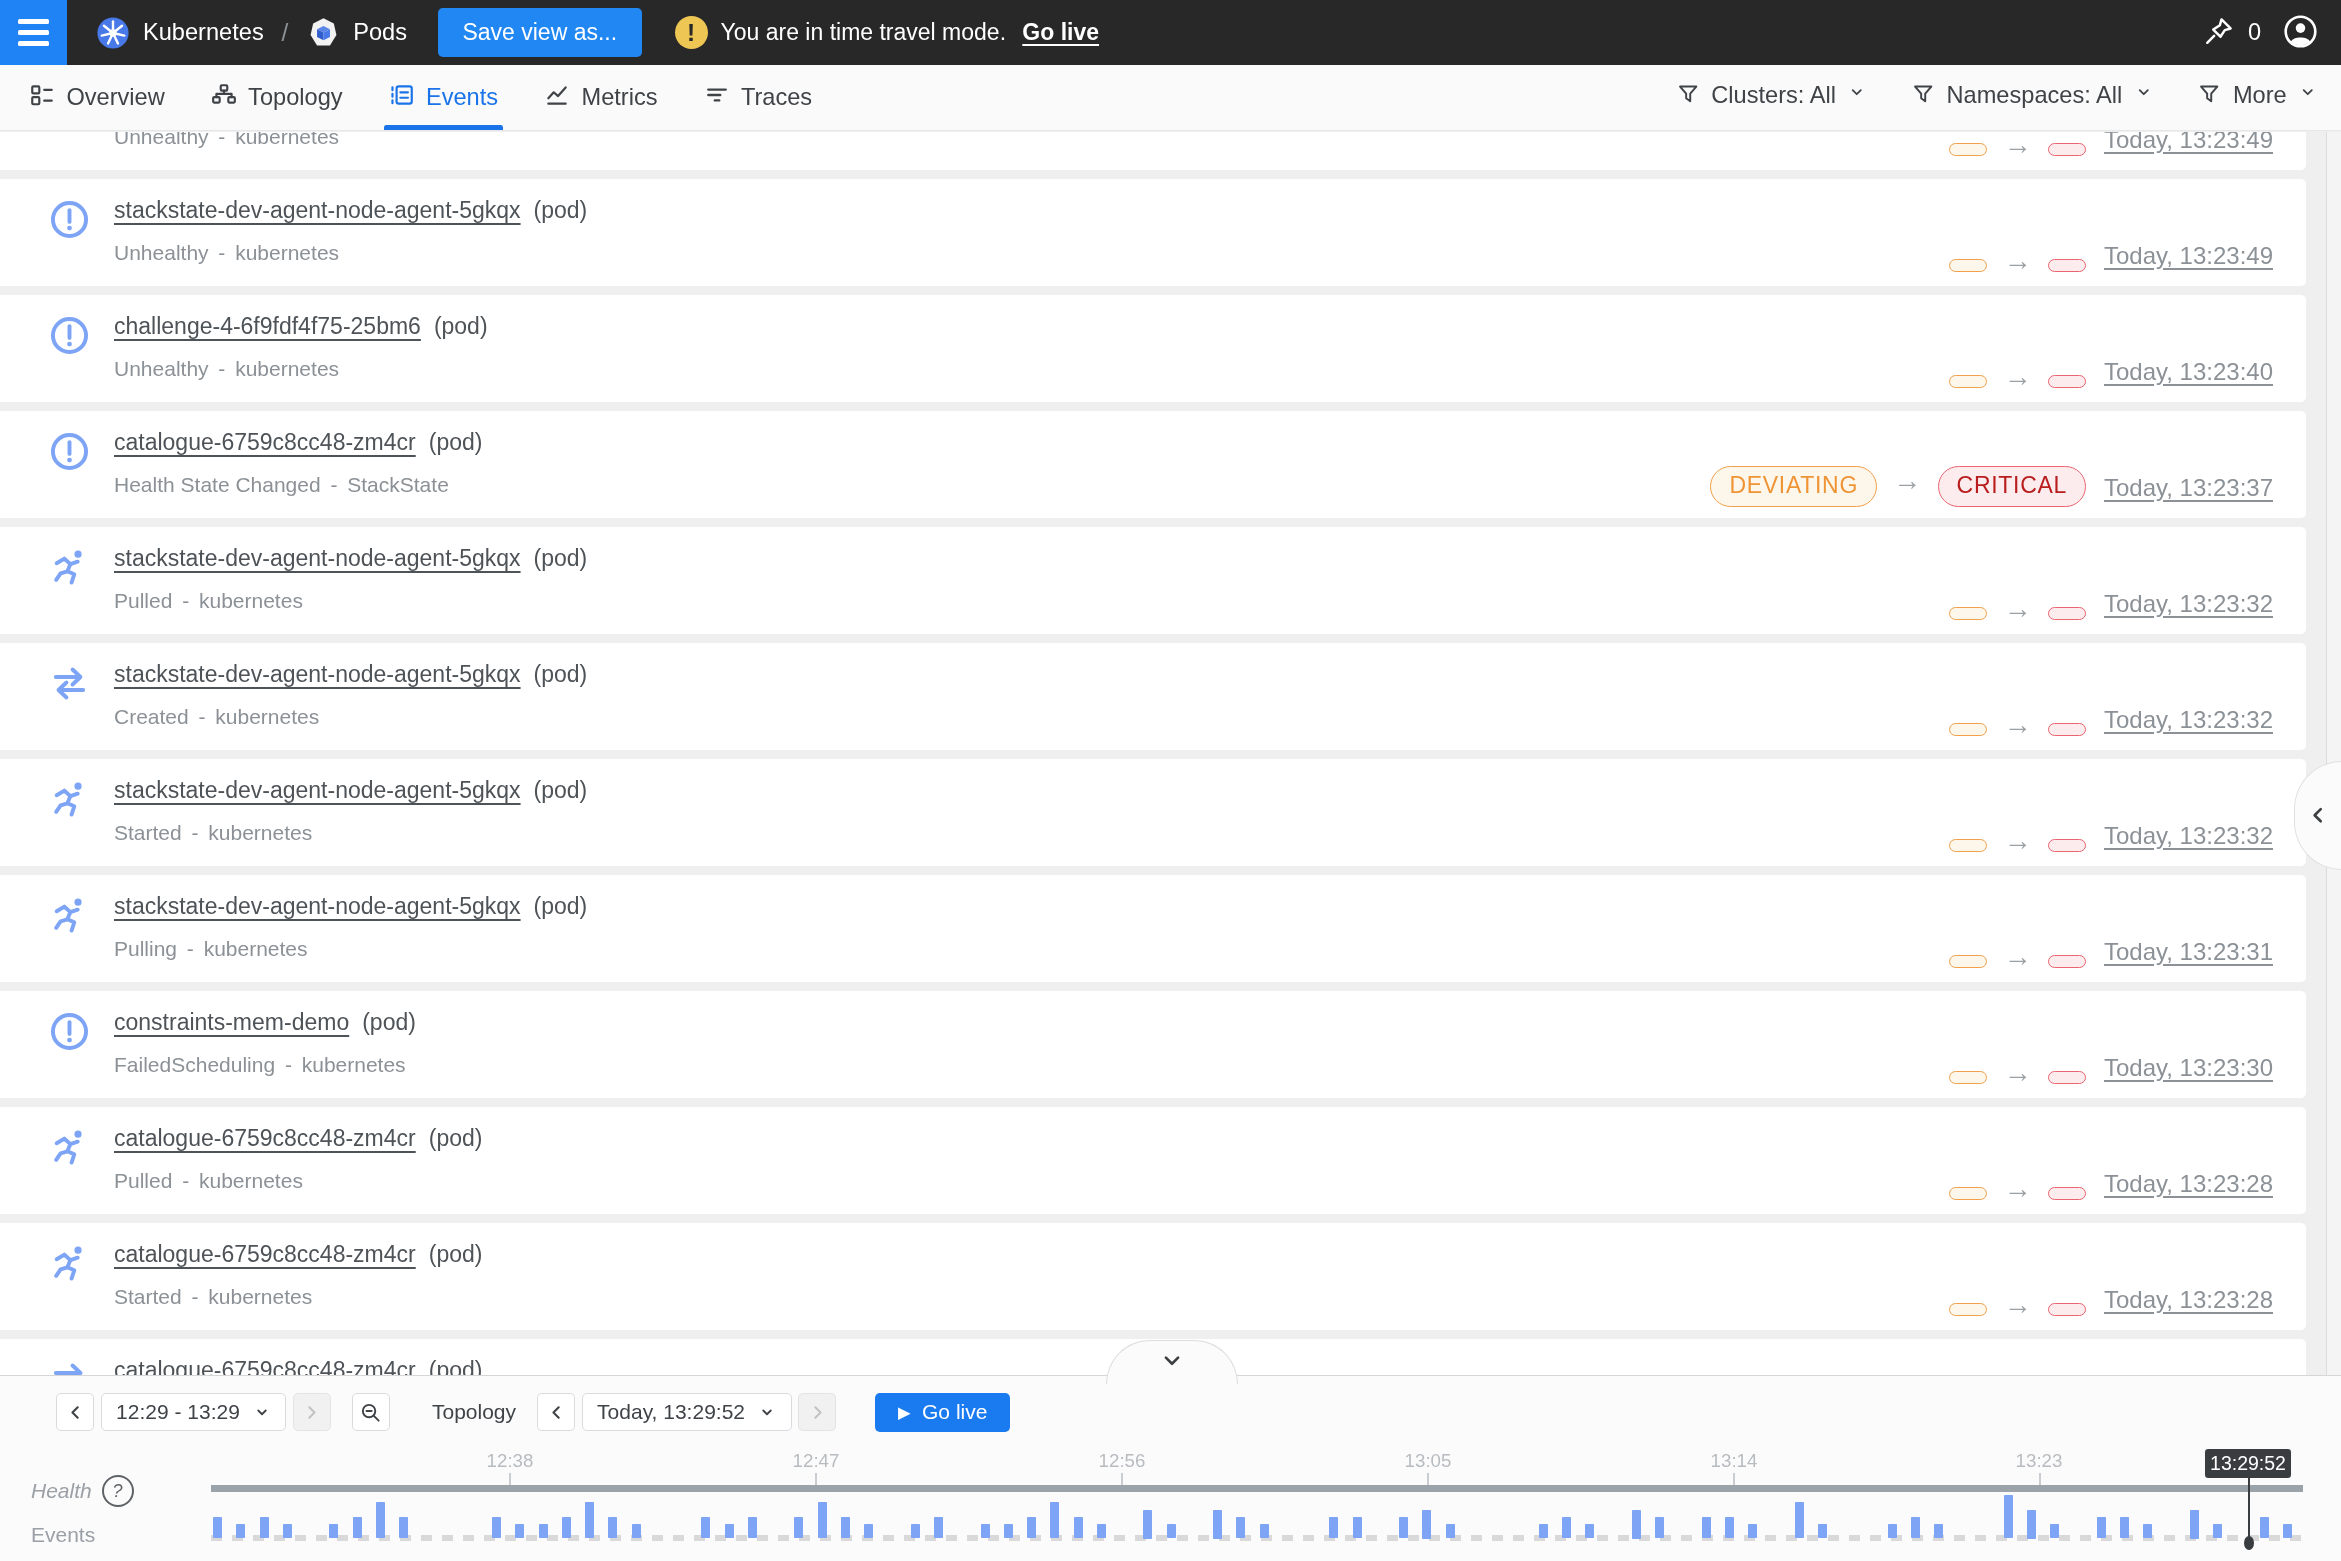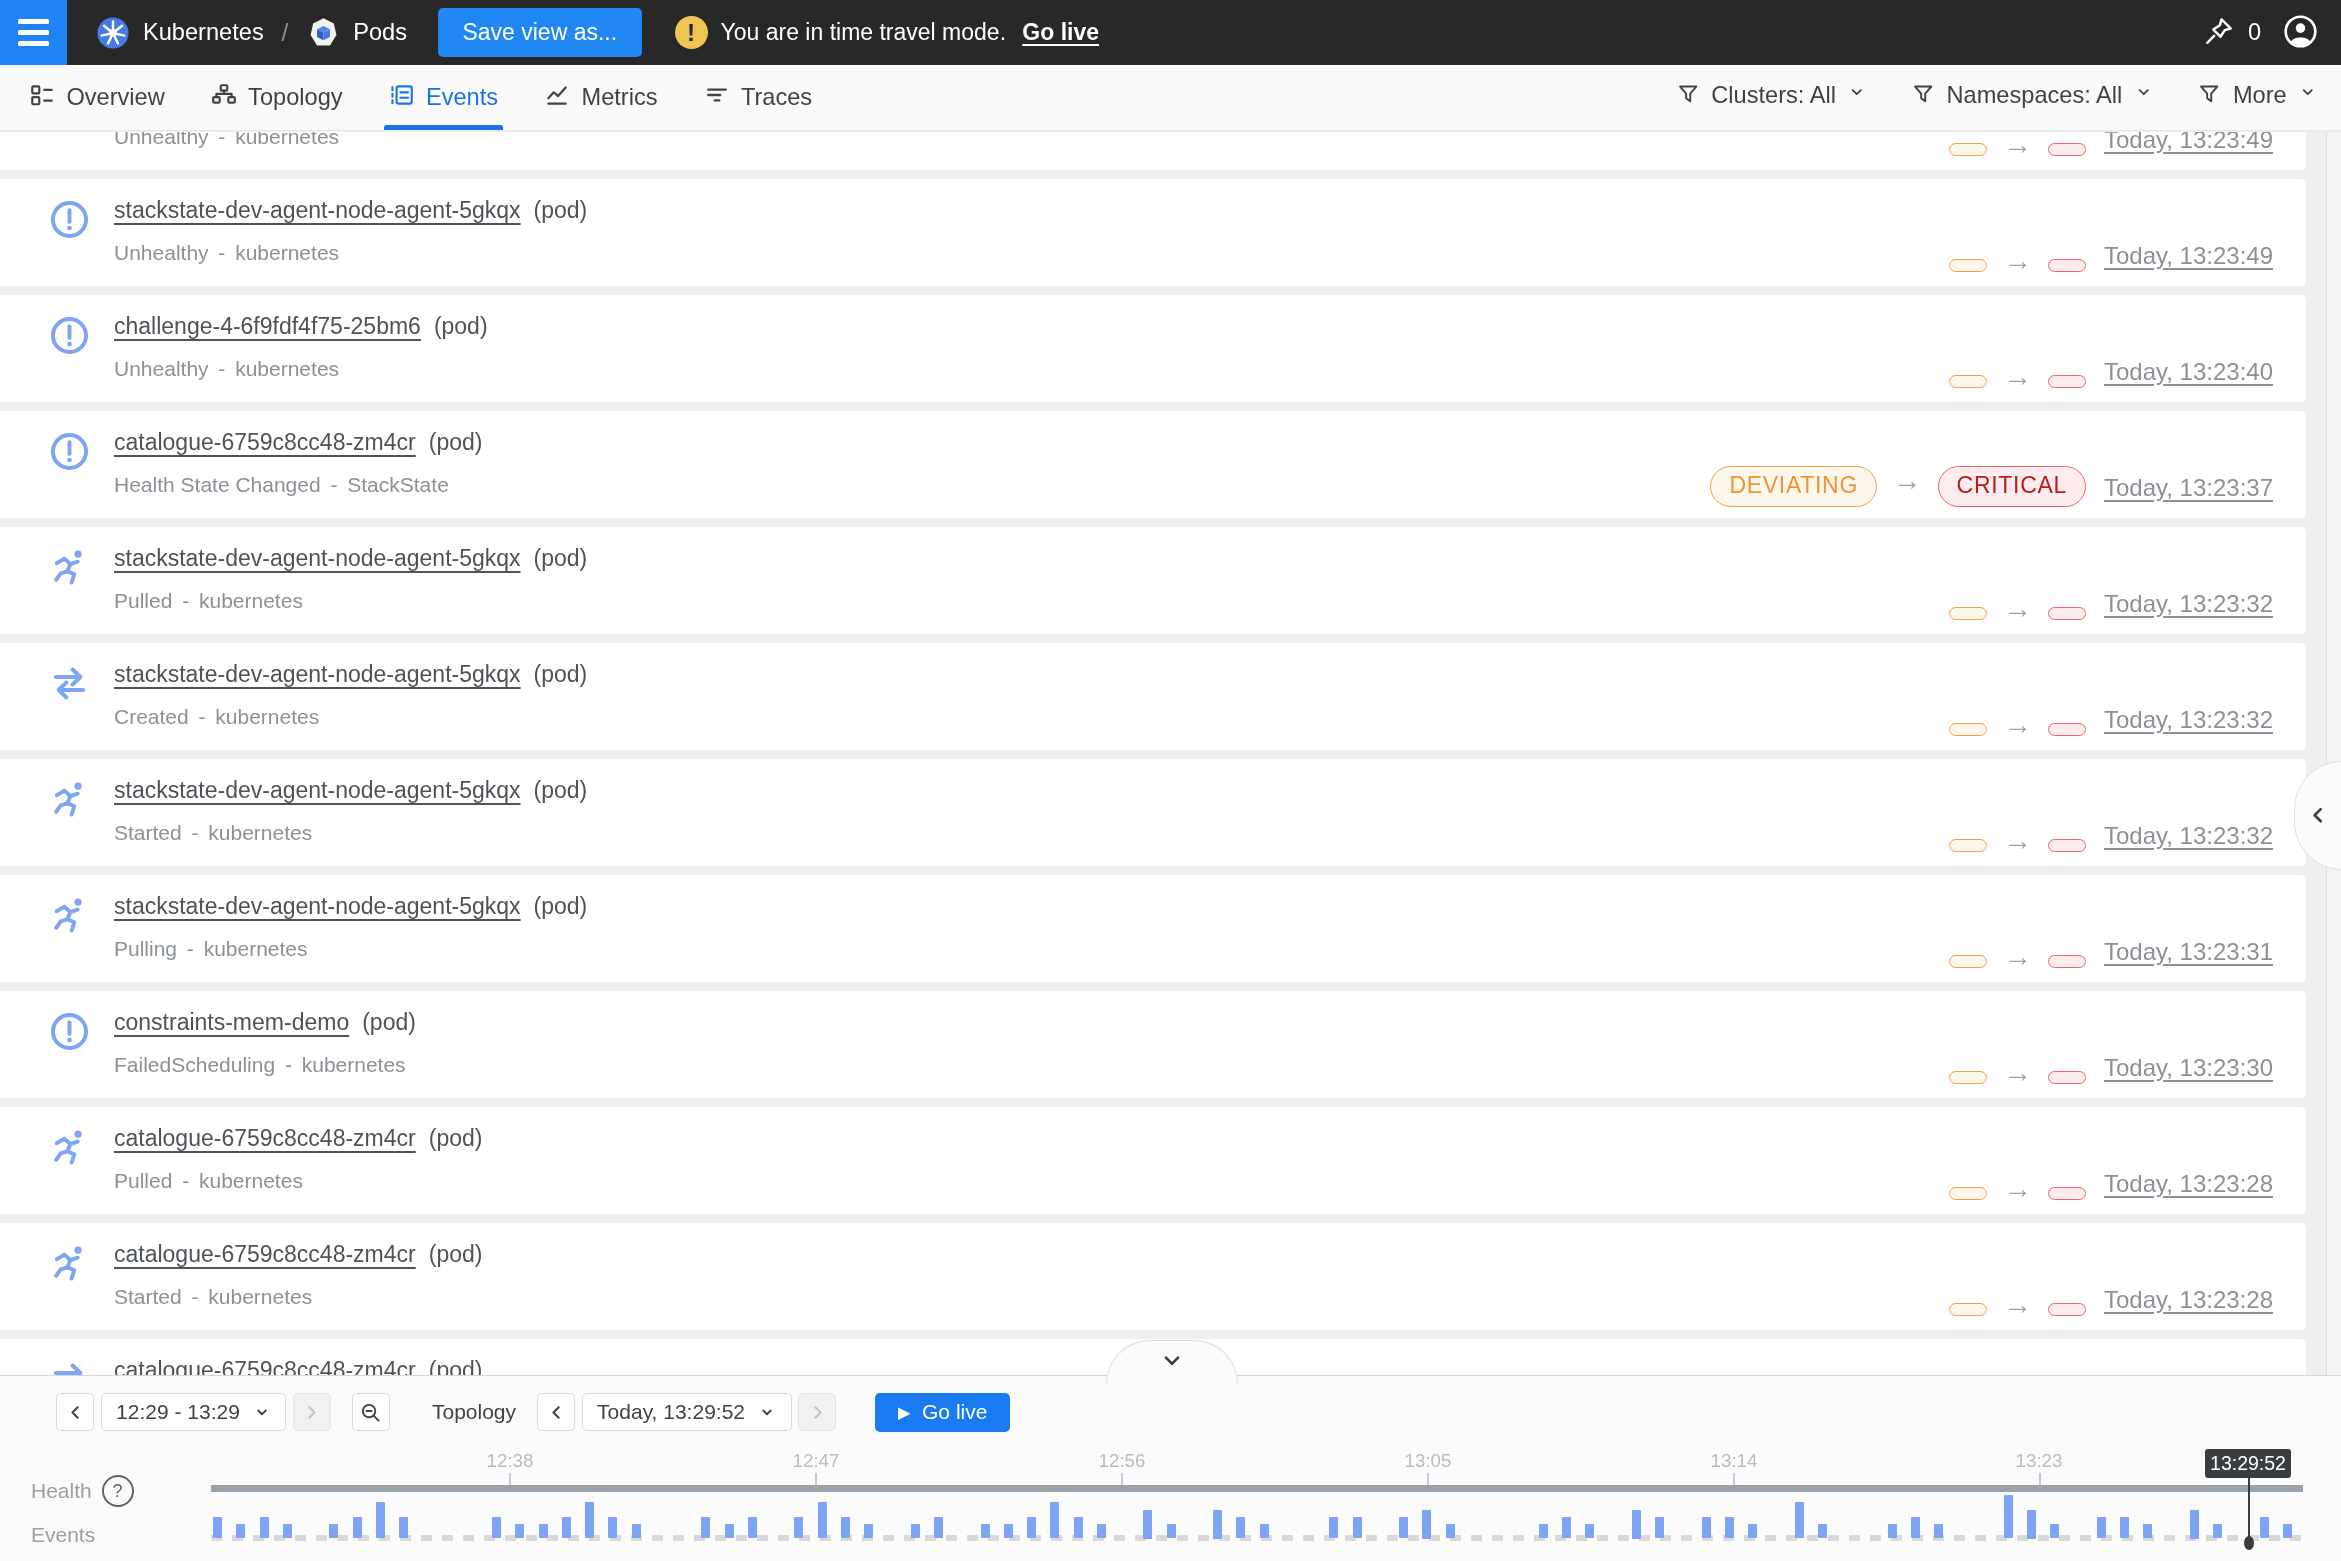--- a/index.html
+++ b/index.html
@@ -69,21 +69,21 @@
   .tb-btn.disabled{background:#f1f1f1;border-color:#e3e3e3;cursor:default;}
   .tb-btn.disabled svg{stroke:#c3c3c3;}
   .tb-drop{height:36px;background:#fff;border:1.6px solid #d8dade;border-radius:4.9px;display:flex;align-items:center;gap:13px;padding:0 14.6px;font-size:21px;color:#3f4347;margin:0 6.5px;cursor:pointer;}
   .tb-drop svg{stroke:#3f4347;}
   .tb-label{font-size:21px;color:#3f4347;margin:0 21px 0 42px;}
   .golive-btn{margin-left:39px;height:39px;background:#1a7af0;color:#fff;border:none;border-radius:4.9px;font-size:21px;display:flex;align-items:center;gap:11.4px;padding:0 23px;cursor:pointer;}
   .golive-tri{font-size:16.3px;}
 
   
   .tl-chart{position:absolute;top:71px;left:0;right:0;height:114px;}
-  .tl-health-label{position:absolute;left:31px;top:28px;font-size:21px;color:#9aa0a6;display:flex;align-items:center;gap:9.8px;}
+  .tl-health-label{position:absolute;left:31px;top:28px;font-size:21px;color:#9aa0a6;display:flex;align-items:center;gap:9.8px;font-style:italic;}
   .tl-events-label{position:absolute;left:31px;top:76px;font-size:21px;color:#9aa0a6;}
   .help-icon{width:28px;height:28px;border-radius:50%;border:2px solid #5f6368;color:#5f6368;font-size:18px;display:flex;align-items:center;justify-content:center;cursor:pointer;}
   .tl-tick-label{position:absolute;top:3.3px;transform:translateX(-50%);font-size:18.7px;color:#b8bcc0;}
   .tl-tick-mark{position:absolute;top:26px;width:1.6px;height:12.2px;background:#c9cdd1;}
   .tl-health-bar{position:absolute;top:38px;left:211px;width:2092px;height:7.3px;background:#9aa2aa;}
   .tl-baseline{position:absolute;top:88px;left:211px;width:2092px;height:5.7px;background:repeating-linear-gradient(90deg,#d9d9d9 0 11.4px,transparent 11.4px 21px);}
   .ebar{position:absolute;width:9px;background:#7da4f5;border-radius:0.8px;}
   .tl-cursor-badge{position:absolute;top:1.6px;left:2205px;width:86px;height:29px;background:#3a3d40;color:#fff;font-size:19.5px;border-radius:3.3px;display:flex;align-items:center;justify-content:center;}
   .tl-cursor-line{position:absolute;top:31px;left:2248px;width:1.6px;height:65px;background:#3a3d40;}
   .tl-cursor-dot{position:absolute;top:89px;left:2244px;width:9.8px;height:14px;border-radius:50%;background:#3a3d40;}

